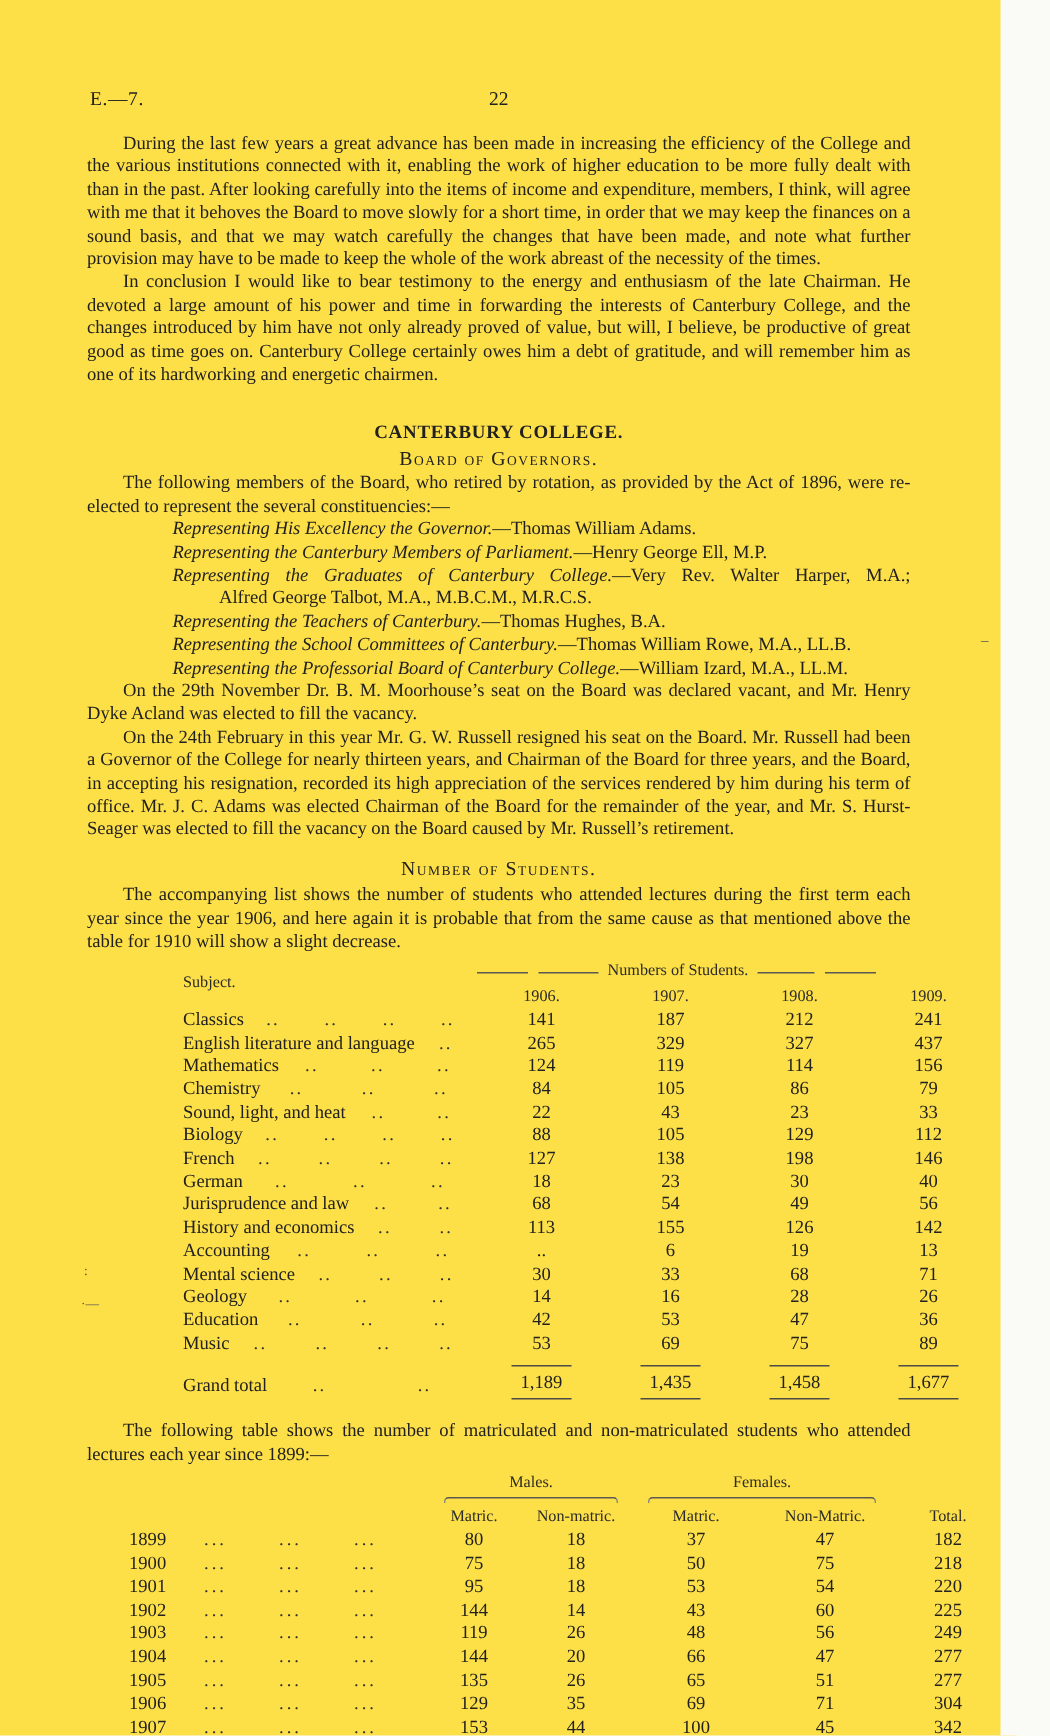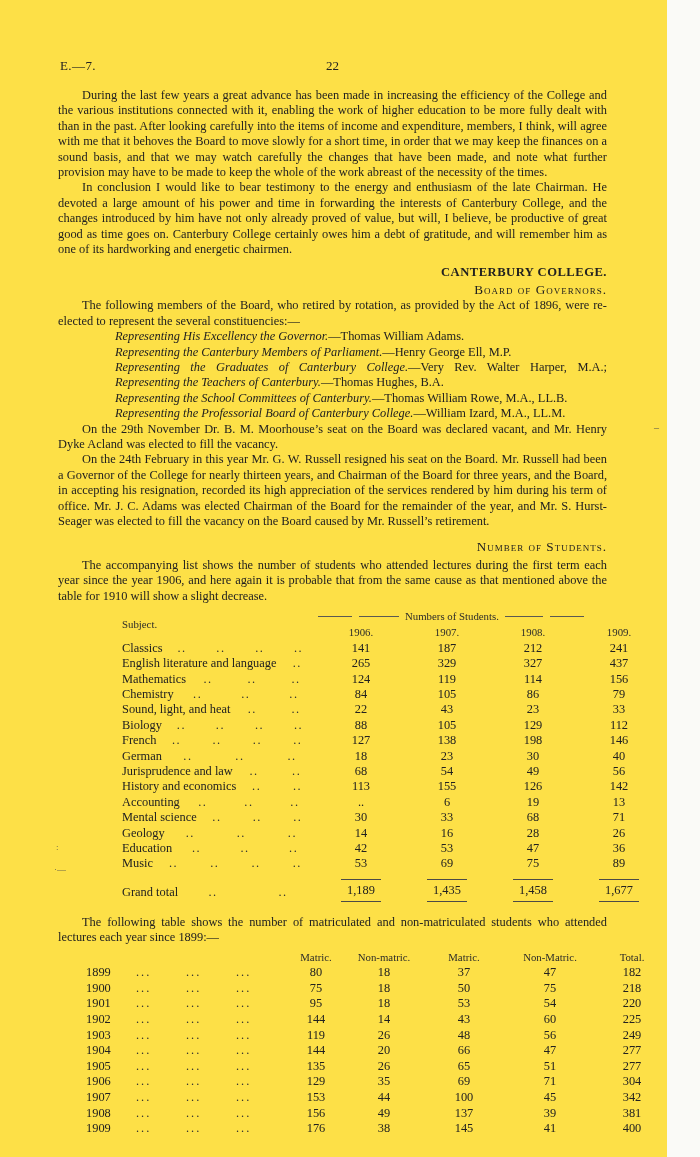--- a/index.html
+++ b/index.html
@@ -15,21 +15,21 @@
     color:#222120;
     overflow:hidden;
   }
   
   .hdr{position:relative;height:18px;margin-bottom:12px;font-size:13px;}
   .doc-ref{position:absolute;left:2px;top:0;letter-spacing:.4px;}
   .page-num{position:absolute;left:0;right:0;text-align:center;top:0;}
   
   p.body-par{margin:0;text-indent:24px;text-align:justify;}
   
-  .chead{text-align:right;font-weight:700;letter-spacing:.5px;margin:8px 0 1px 0;font-size:12.6px;}
+  .chead{text-align:center;font-weight:700;letter-spacing:.5px;margin:24px 0 1px 0;font-size:12.6px;}
   .chead.sc{font-weight:400;font-variant:small-caps;letter-spacing:1px;font-size:13.2px;margin-top:1px;}
   .chead.sc2{margin-top:10px;margin-bottom:3px;}
   
   .member{padding-left:57px;white-space:nowrap;overflow:hidden;}
   .member.jfull{white-space:normal;text-align:justify;text-align-last:justify;padding-left:57px;}
   .member-cont{padding-left:88px;}
   
   .t1{margin:5px 0 0 64px;width:540px;font-size:12.4px;}
   .t1-hd{display:flex;}
   .t1-subjh{width:196px;text-align:left;font-size:10.8px;padding-top:8px;color:#2c2b29;}
@@ -90,20 +90,21 @@
 
   <div class="chead">CANTERBURY COLLEGE.</div>
   <div class="chead sc">Board of Governors.</div>
 
   <p class="body-par">The following members of the Board, who retired by rotation, as provided by the Act of 1896, were re-elected to represent the several constituencies:—</p>
 
   <div id="members">
       <div class="member"><i>Representing His Excellency the Governor.</i><span>—Thomas William Adams.</span></div>
       <div class="member"><i>Representing the Canterbury Members of Parliament.</i><span>—Henry George Ell, M.P.</span></div>
       <div class="member jfull"><i>Representing the Graduates of Canterbury College.</i><span>—Very Rev. Walter Harper, M.A.;</span></div>
+      <div class="member-cont">Alfred George Talbot, M.A., M.B.C.M., M.R.C.S.</div>
       <div class="member"><i>Representing the Teachers of Canterbury.</i><span>—Thomas Hughes, B.A.</span></div>
       <div class="member"><i>Representing the School Committees of Canterbury.</i><span>—Thomas William Rowe, M.A., LL.B.</span></div>
       <div class="member"><i>Representing the Professorial Board of Canterbury College.</i><span>—William Izard, M.A., LL.M.</span></div>
     </div>
 
   <p class="body-par">On the 29th November Dr. B. M. Moorhouse’s seat on the Board was declared vacant, and Mr. Henry Dyke Acland was elected to fill the vacancy.</p>
   <p class="body-par">On the 24th February in this year Mr. G. W. Russell resigned his seat on the Board.  Mr. Russell had been a Governor of the College for nearly thirteen years, and Chairman of the Board for three years, and the Board, in accepting his resignation, recorded its high appreciation of the services rendered by him during his term of office.  Mr. J. C. Adams was elected Chairman of the Board for the remainder of the year, and Mr. S. Hurst-Seager was elected to fill the vacancy on the Board caused by Mr. Russell’s retirement.</p>
 
   <div class="chead sc sc2">Number of Students.</div>
 
@@ -334,20 +335,31 @@
           <div class="rule"></div>
           <div>1,677</div>
           <div class="rule"></div>
         </div>
       </div>
   </div>
 
   <p class="body-par" style="margin-top:10px;">The following table shows the number of matriculated and non-matriculated students who attended lectures each year since 1899:—</p>
 
   <div class="t2">
+    <div class="t2-groups">
+      <div class="t2-g-spacer1"></div>
+      <div class="t2-males">
+        <span>Males.</span>
+        <div class="gline"></div>
+      </div>
+      <div class="t2-females">
+        <span>Females.</span>
+        <div class="gline"></div>
+      </div>
+    </div>
     <div class="t2-cols" id="t2-cols">
         <div class="c0"></div>
         <div class="c1">Matric.</div>
         <div class="c2">Non-matric.</div>
         <div class="c3">Matric.</div>
         <div class="c4">Non-Matric.</div>
         <div class="c5">Total.</div>
       </div>
     <div id="t2-rows">
         <div class="t2row">

